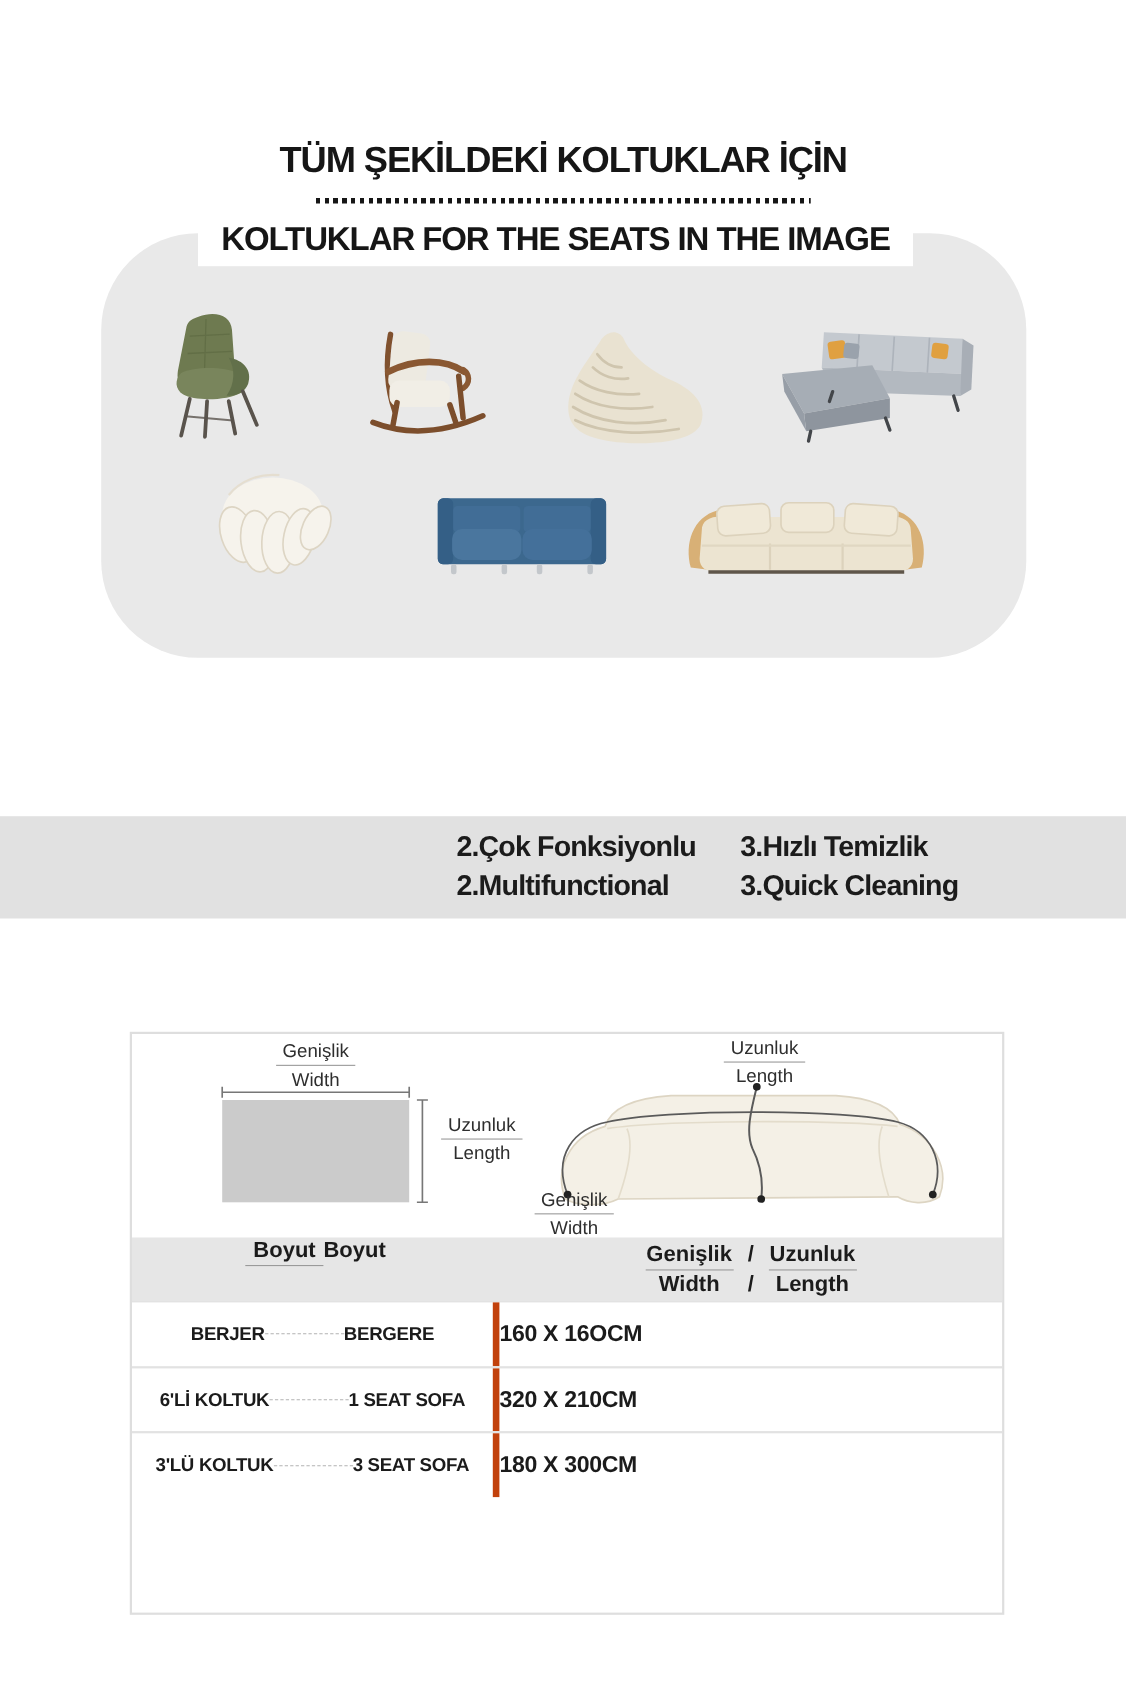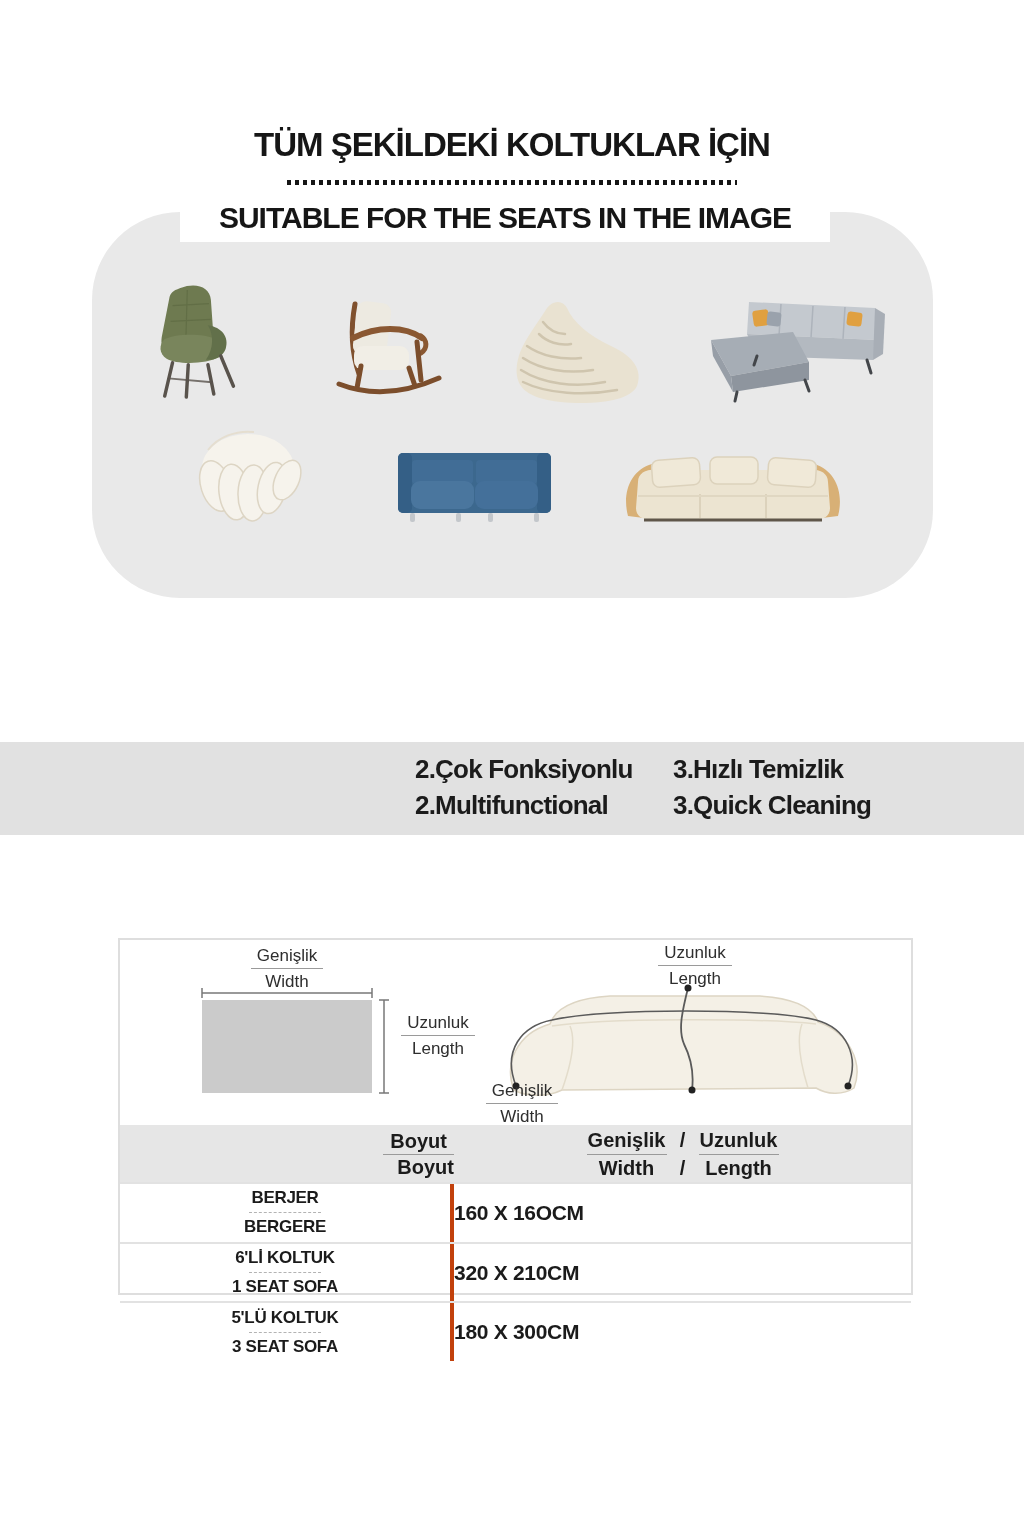--- a/index.html
+++ b/index.html
@@ -33,67 +33,67 @@
   
   .features-band {
     position:absolute; top:742px; left:0; width:1024px; height:93px; background:#e1e1e1;
   }
   .feature { position:absolute; top:9px; }
   .feature div { font-size:26px; font-weight:700; letter-spacing:-0.8px; line-height:36px; color:#1b1b1b; }
   .feature-1 { left:134px; } .feature-2 { left:415px; } .feature-3 { left:673px; }
 
   
   .size-panel {
-    position:absolute; left:118px; top:938px; width:795px; height:357px;
+    position:absolute; left:118px; top:938px; width:795px; height:530px;
     background:#fff; border:2px solid #dedede;
   }
   .diagram-label { position:absolute; text-align:center; font-size:17px; color:#2e2e2e; line-height:21px; }
   .diagram-label .tr-u { display:inline-block; border-bottom:1px solid #9a9a9a; padding:0 6px 2px; }
   .diagram-label .en { display:block; padding-top:2px; }
 
   .fabric-width-label  { left:62px;  top:5px;   width:210px; }
   .fabric-length-label { left:278px; top:72px;  width:80px; }
   .fabric-svg { position:absolute; left:60px; top:46px; width:230px; height:115px; }
 
   .sofa-length-label { left:525px; top:2px;  width:100px; }
   .sofa-width-label  { left:362px; top:140px; width:80px; z-index:2; }
   .sofa-svg { position:absolute; left:372px; top:38px; width:392px; height:132px; }
 
   
   .size-table { position:absolute; left:0; top:185px; width:100%; height:236px; display:flex; flex-direction:column; }
   .size-table-header {
     height:57px; background:#e6e6e6; display:flex; flex-shrink:0;
   }
-  .th-left { width:334px; display:flex; flex-direction:column; align-items:flex-end; justify-content:center; }
+  .th-left { width:334px; display:flex; flex-direction:row; align-items:flex-start; justify-content:center; }
   .th-left span { font-size:20px; font-weight:700; line-height:24px; }
   .th-left .tr-u { border-bottom:1.5px solid #9a9a9a; padding:0 7px 1px; }
   .th-right { flex:1; display:flex; align-items:center; justify-content:center; }
   .dims-grid { display:grid; grid-template-columns:92px 20px 92px; }
   .dims-grid span { font-size:20px; font-weight:700; line-height:26px; text-align:center; }
   .dims-grid .tr-u { border-bottom:1.5px solid #9a9a9a; padding-bottom:1px; margin:0 6px; }
 
   .size-row { flex:1; display:flex; border-top:2px solid #e2e2e2; }
   .row-label {
-    width:334px; border-right:4px solid #c2410c;
-    display:flex; flex-direction:column; align-items:center; justify-content:center;
+    width:334px; border-right:6px solid #c2410c;
+    display:flex; flex-direction:row; align-items:center; justify-content:center;
   }
   .row-label span { font-size:17px; font-weight:700; letter-spacing:-0.3px; line-height:20px; }
   .dash-rule { width:72px; border-top:1px dashed #b3b3b3; margin:4px 0; }
   .row-value { flex:1; display:flex; align-items:center; }
   .row-value span { font-size:21px; font-weight:700; letter-spacing:-0.3px; }
 </style>
 </head>
 <body>
 
 <div class="page">
 
   <div class="title-tr">TÜM ŞEKİLDEKİ KOLTUKLAR İÇİN</div>
   <div class="dotted-rule"></div>
   <div class="subtitle-banner">
-    <span>SUITABLE FOR THE SEATS IN THE IMAGE</span>
+    <span>KOLTUKLAR FOR THE SEATS IN THE IMAGE</span>
   </div>
 
   <div class="furniture-panel">
 
     <div class="furn" style="left:55px;top:71px;width:113px;height:120px;">
       <svg viewBox="0 0 115 120">
         <path d="M34,4 C50,-2 64,3 65,16 L68,58 C69,70 61,77 48,78 L32,78 C20,77 13,68 15,54 L23,13 C25,7 29,6 34,4 Z" fill="#6e7a50"></path>
         <path d="M26,22 L63,20 M24,38 L65,36 M41,6 L39,76" stroke="#5d6941" stroke-width="1.2" fill="none" opacity="0.7"></path>
         <path d="M18,56 C30,50 58,50 70,56 C78,60 80,68 74,74 C60,82 30,82 20,76 C12,71 12,62 18,56 Z" fill="#79855c"></path>
         <path d="M62,42 C76,44 84,54 80,66 C77,74 68,78 60,77 C68,66 68,52 62,42 Z" fill="#62704a"></path>
@@ -295,21 +295,21 @@
           <div class="dash-rule"></div>
           <span>1 SEAT SOFA</span>
         </div>
         <div class="row-value">
           <span>320 X 210CM</span>
         </div>
       </div>
 
       <div class="size-row">
         <div class="row-label">
-          <span>5'LÜ KOLTUK</span>
+          <span>3'LÜ KOLTUK</span>
           <div class="dash-rule"></div>
           <span>3 SEAT SOFA</span>
         </div>
         <div class="row-value">
           <span>180 X 300CM</span>
         </div>
       </div>
     </div>
   </div>
 

